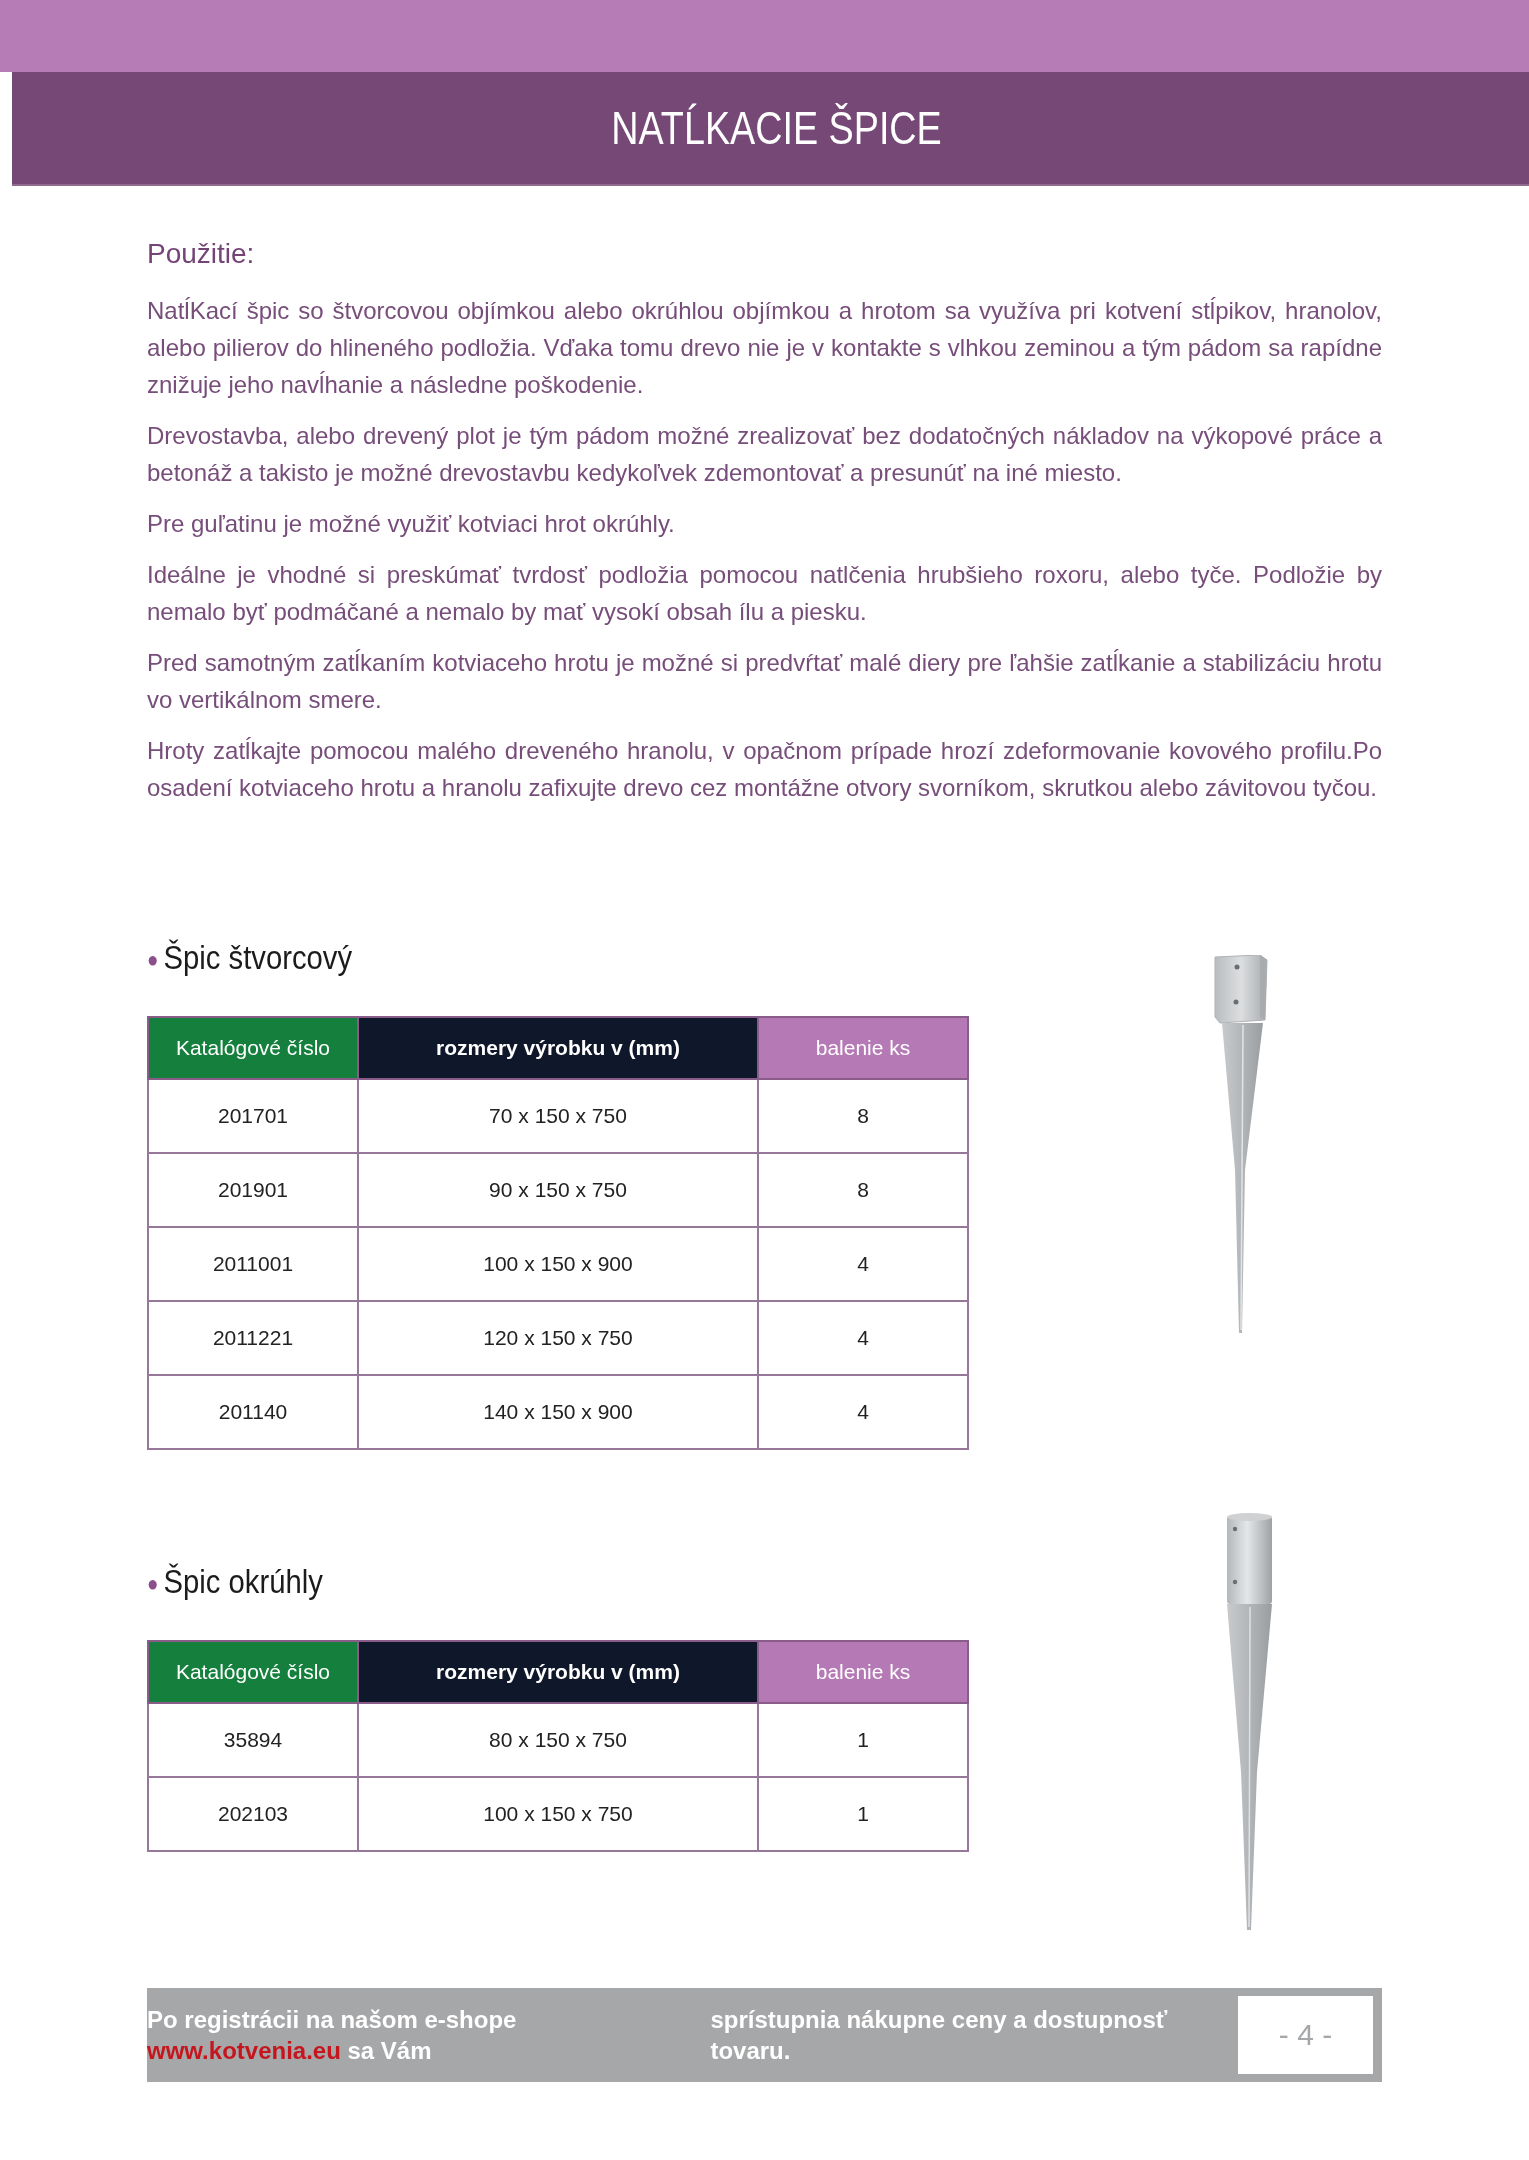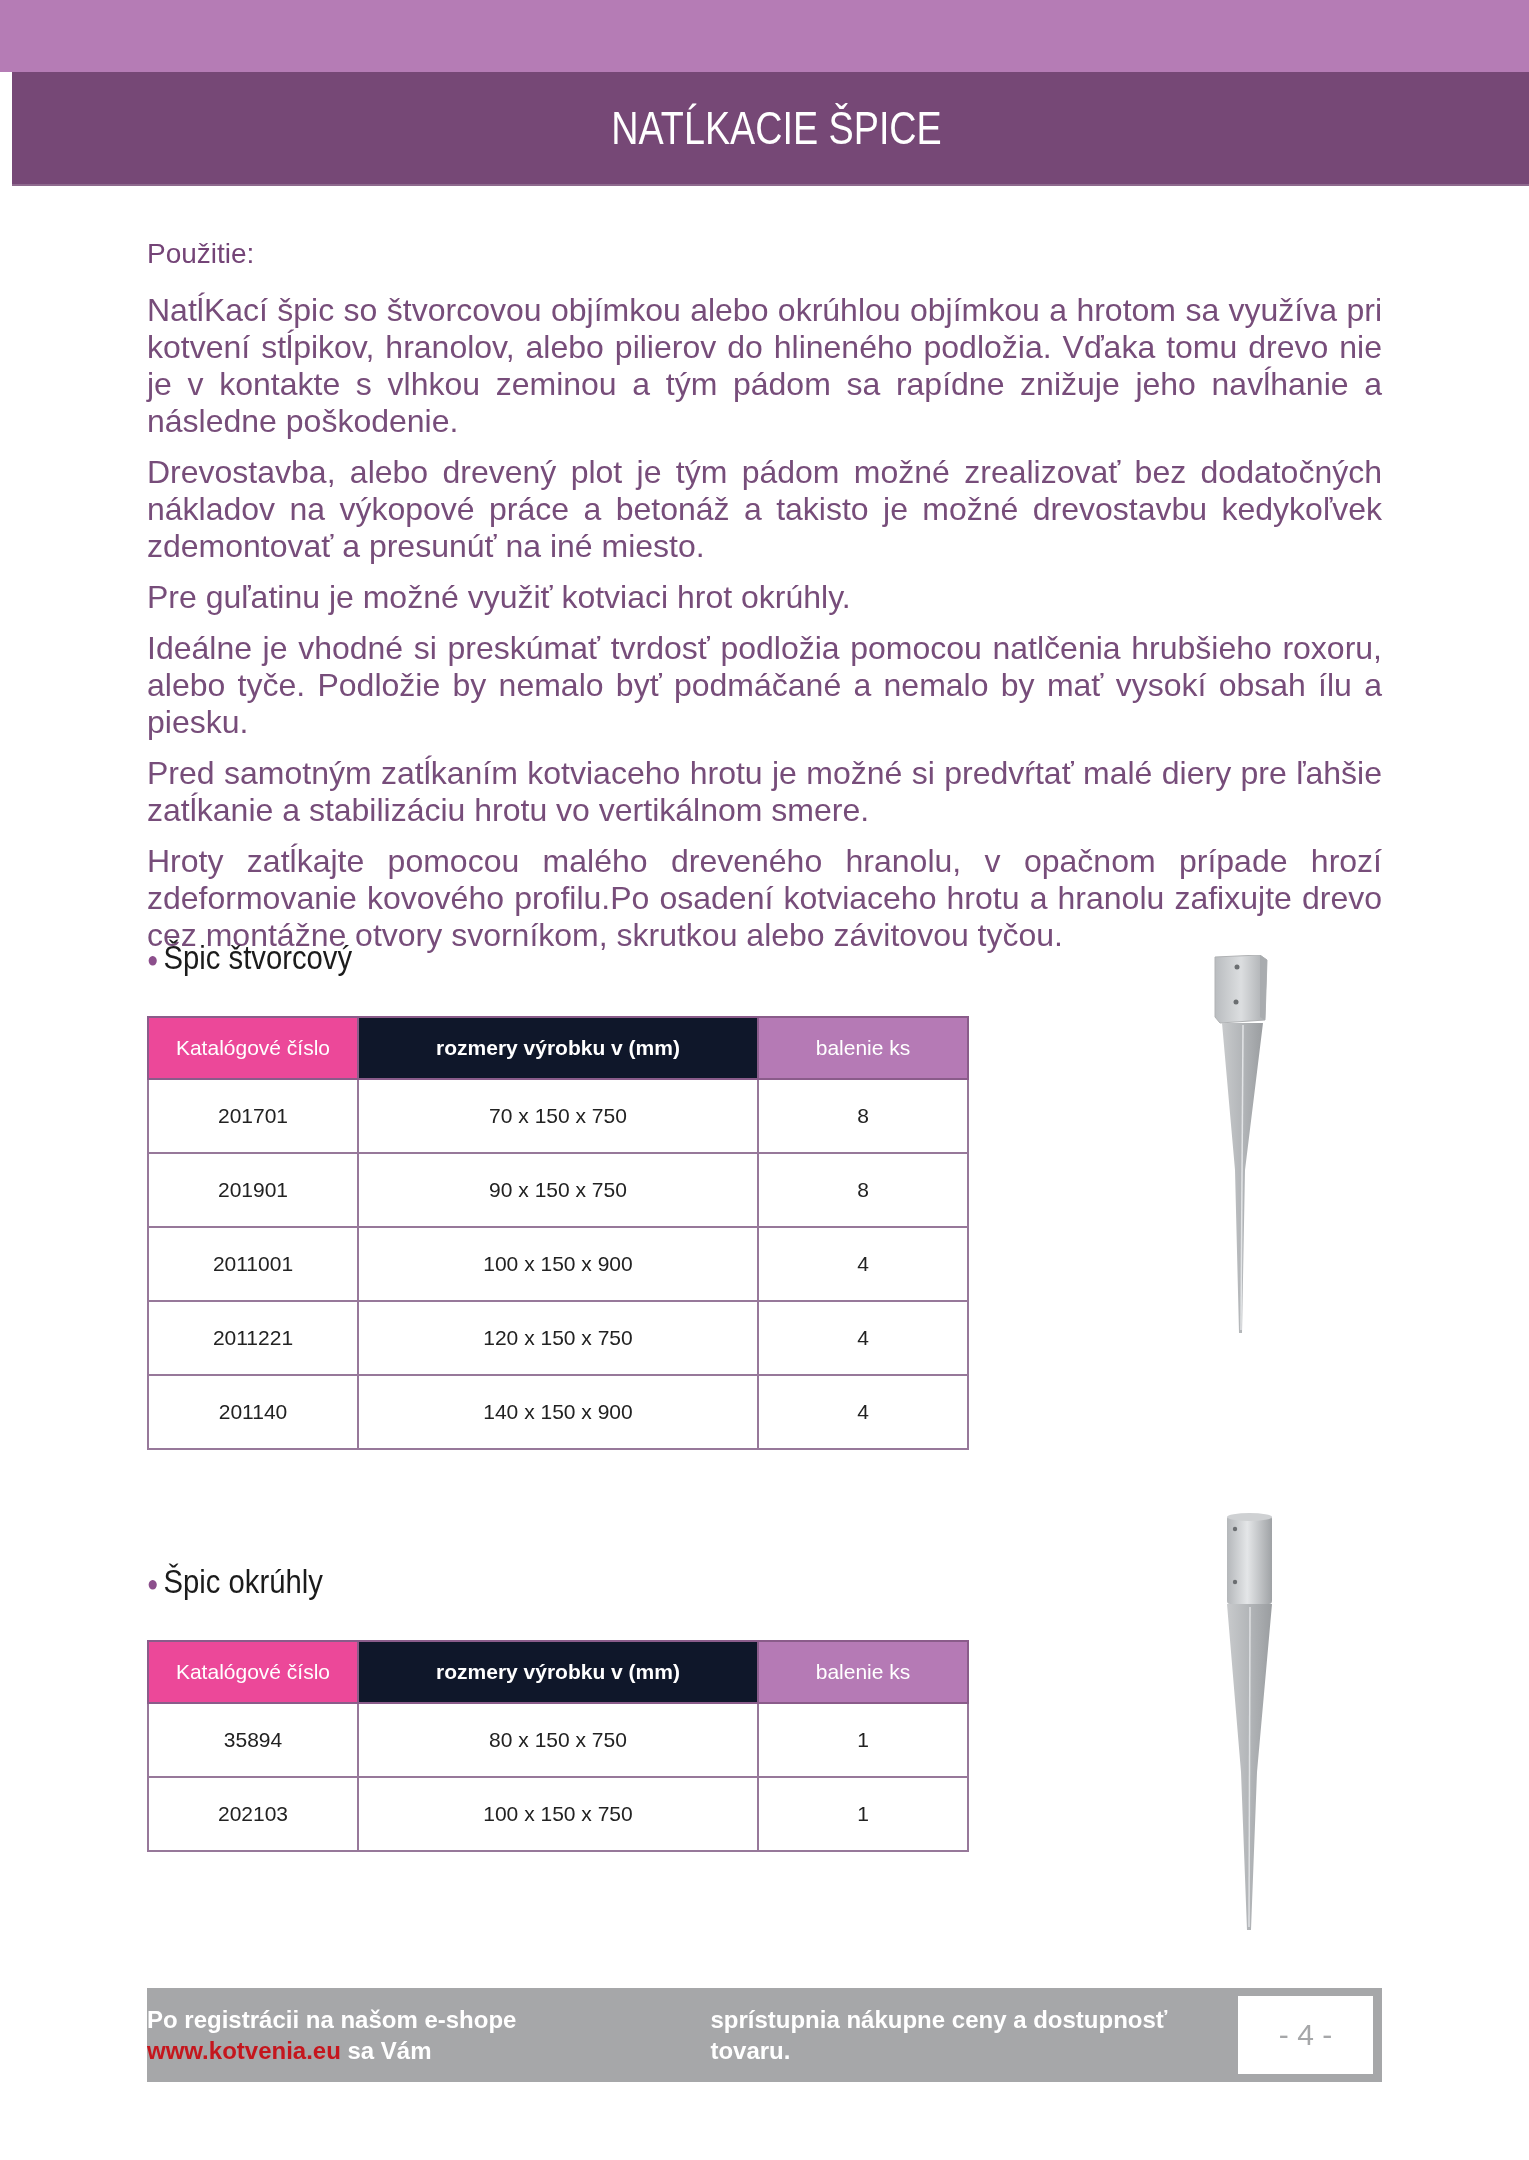--- a/index.html
+++ b/index.html
@@ -13,36 +13,36 @@
     border-bottom: 2px solid #8e6a8e;
     display: flex; align-items: center; justify-content: center;
   }
   .title-band h1 {
     margin: 0; color: #ffffff; font-weight: normal; font-size: 46px; letter-spacing: 0px;
     font-family: "Liberation Sans Narrow", "Liberation Sans", sans-serif;
     transform: scaleX(0.82);
   }
   .content { position: absolute; left: 147px; top: 238px; width: 1235px; color: #774d7a; }
   .usage-heading { font-weight: normal; font-size: 28px; margin: 0 0 22px 0; color: #744477; }
-  .para { font-size: 32px; line-height: 37px; margin: 0 0 14px 0; text-align: justify; }
+  .para { font-size: 24px; line-height: 37px; margin: 0 0 14px 0; text-align: justify; }
   .section-title {
     position: absolute; left: 147px; font-size: 34px; color: #1b1b1b;
     font-family: "Liberation Sans", sans-serif;
     transform: scaleX(0.86); transform-origin: left center;
   }
   .section-title .bullet { color: #8c4f8c; font-size: 22px; vertical-align: middle; margin-right: 6px; }
   table.spec {
     position: absolute; left: 147px; border-collapse: collapse; width: 822px;
     font-size: 21px; color: #222;
   }
   table.spec th {
     height: 58px; color: #ffffff; font-weight: normal; font-size: 21px;
     border: 2px solid #8a5c8a;
   }
-  table.spec th.c1 { background: #ec4899; width: 206px; margin-left: 48px; }
+  table.spec th.c1 { background: #15803d; width: 206px; margin-left: 48px; }
   table.spec th.c2 { background: #0f172a; width: 396px; font-weight: bold; }
   table.spec th.c3 { background: #b57ab5; }
   table.spec td {
     height: 70px; text-align: center; border: 2px solid #97789a; margin-left: 32px;
   }
   .product-img { position: absolute; }
   .footer {
     position: absolute; left: 147px; top: 1988px; width: 1235px; height: 94px;
     background: #a6a7a9; display: flex; align-items: stretch;
   }

